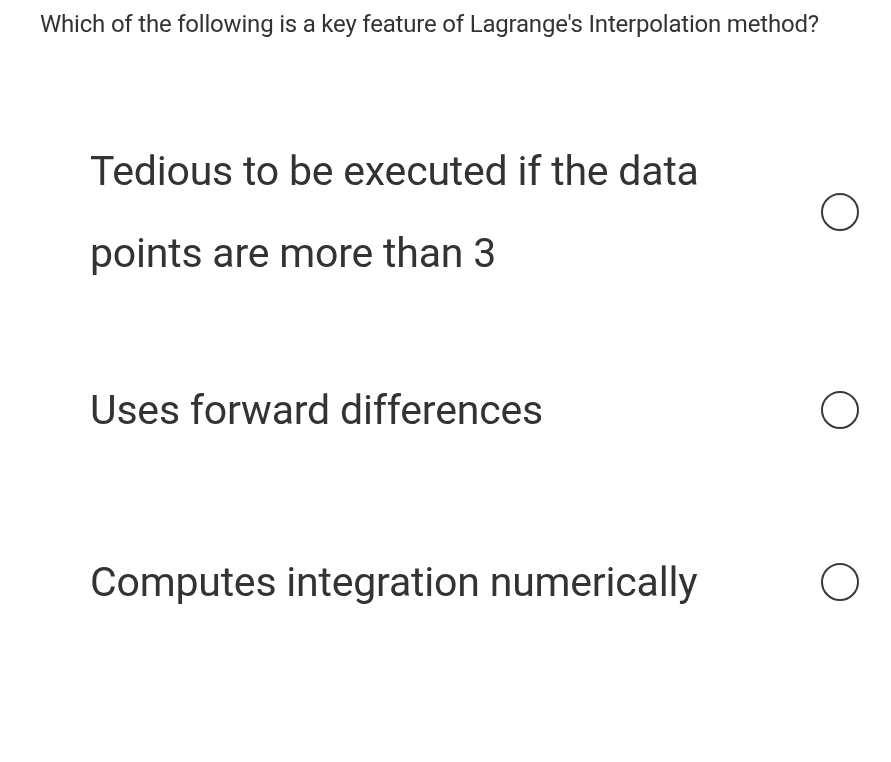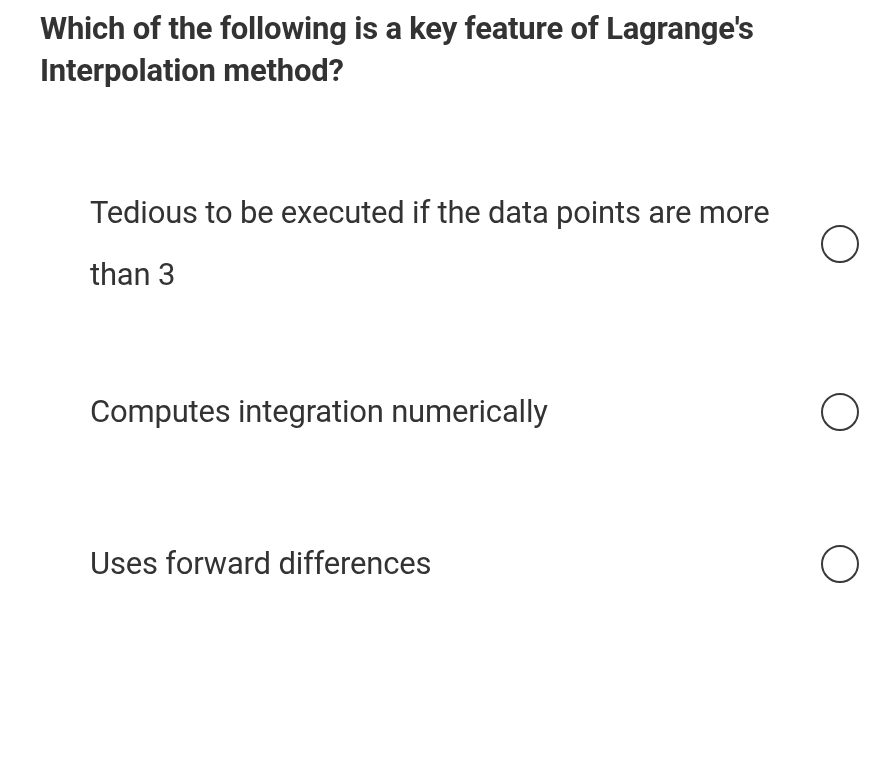--- a/index.html
+++ b/index.html
@@ -11,40 +11,40 @@
       font-family: -apple-system, BlinkMacSystemFont, "Segoe UI", Roboto, Helvetica, Arial, sans-serif;
       background: #ffffff;
       width: 891px;
       height: 762px;
       padding: 0;
     }
     .question-container {
       padding: 8px 40px 0 40px;
     }
     .question-text {
-      font-size: 31px;
+      font-size: 24px;
       color: #333333;
       line-height: 1.35;
-      font-weight: 700;
+      font-weight: 400;
       letter-spacing: -0.2px;
     }
     .options-list {
       padding: 90px 30px 0 90px;
     }
     .option-row {
       display: flex;
       align-items: center;
       justify-content: space-between;
       margin-bottom: 90px;
     }
     .option-row.first {
       margin-bottom: 75px;
     }
     .option-text {
-      font-size: 31px;
+      font-size: 41px;
       color: #333333;
       line-height: 2.0;
       font-weight: 400;
       max-width: 690px;
       letter-spacing: -0.2px;
     }
     .radio-circle {
       width: 38px;
       height: 38px;
       border: 2.5px solid #3a3a3a;
@@ -70,26 +70,26 @@
 
   <div class="option-row first">
     <div class="option-text">Tedious to be executed if the data points are more than 3</div>
     <div class="radio-wrapper">
       <div class="radio-circle"></div>
     </div>
   </div>
 
 
   <div class="option-row">
-    <div class="option-text">Computes integration numerically</div>
+    <div class="option-text">Uses forward differences</div>
     <div class="radio-wrapper">
       <div class="radio-circle"></div>
     </div>
   </div>
 
   <div class="option-row">
-    <div class="option-text">Uses forward differences</div>
+    <div class="option-text">Computes integration numerically</div>
     <div class="radio-wrapper">
       <div class="radio-circle"></div>
     </div>
   </div>
 
 </div>
 
 </body></html>

